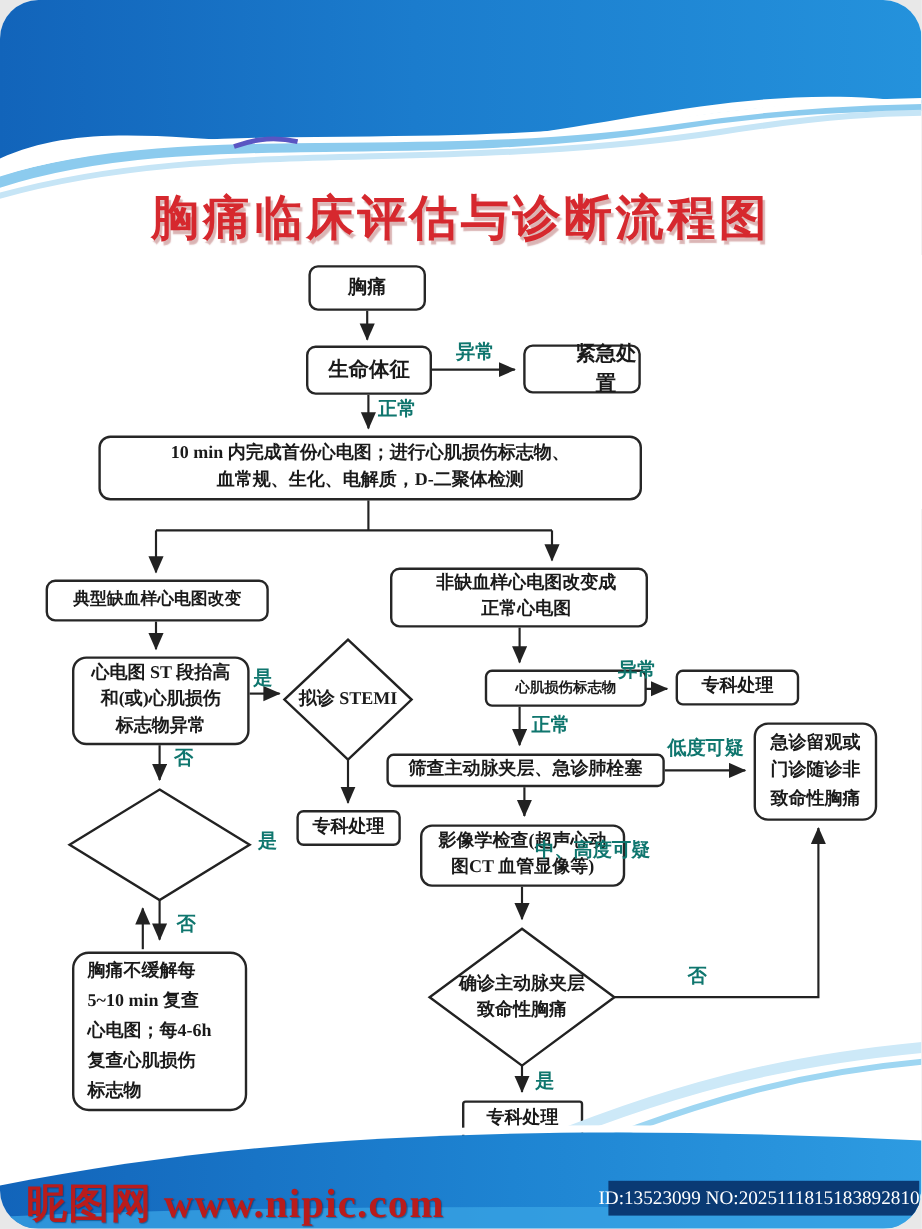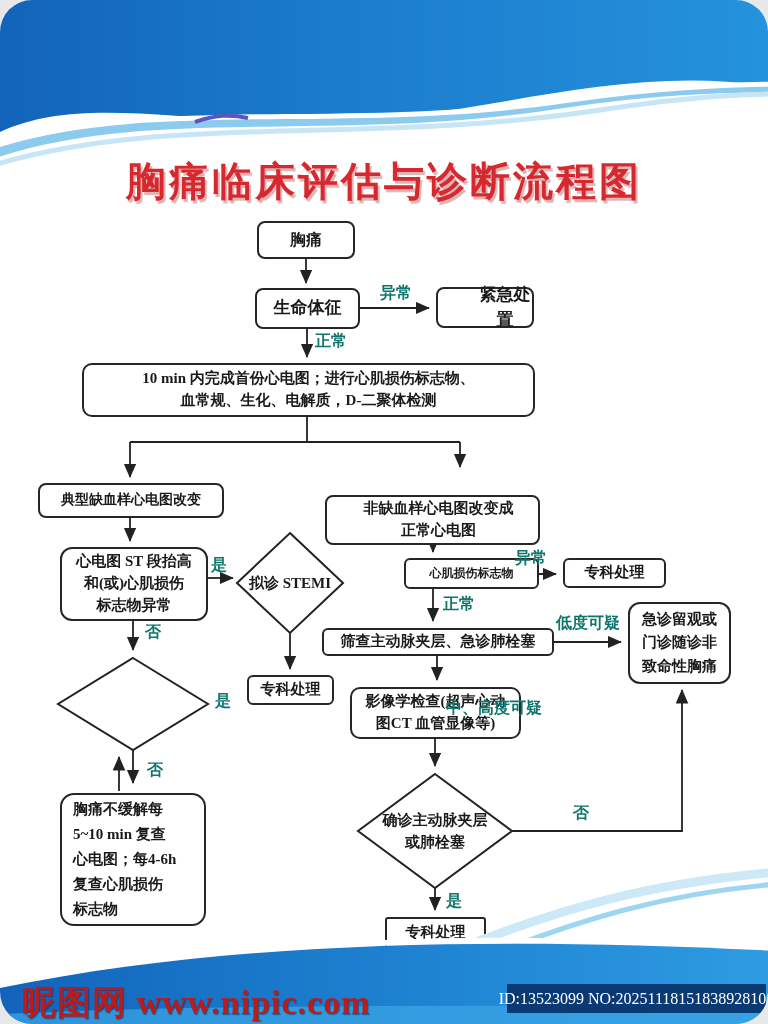--- a/index.html
+++ b/index.html
@@ -96,21 +96,21 @@
       <polygon points="435,774 512,831 435,888 358,831"></polygon>
     </g>
   </svg>
 
   <div class="node" style="left:255px;top:288px;width:105px;height:41px;font-size:17px;">生命体征</div>
   <div class="node" style="left:257px;top:221px;width:98px;height:38px;font-size:16px;">胸痛</div>
   <div class="node" style="left:436px;top:287px;width:98px;height:41px;font-size:17px;padding-left:40px;">紧急处置</div>
   <div class="node" style="left:82px;top:363px;width:453px;height:54px;font-size:15px;border-radius:10px;">10 min 内完成首份心电图；进行心肌损伤标志物、
 血常规、生化、电解质，D-二聚体检测</div>
   <div class="node" style="left:38px;top:483px;width:186px;height:35px;font-size:14px;">典型缺血样心电图改变</div>
-  <div class="node" style="left:325px;top:495px;width:215px;height:50px;font-size:15px;padding-left:12px;">非缺血样心电图改变成
+  <div class="node" style="left:325px;top:473px;width:215px;height:50px;font-size:15px;padding-left:12px;">非缺血样心电图改变成
 正常心电图</div>
   <div class="node" style="left:60px;top:547px;width:148px;height:74px;font-size:15px;border-radius:12px;">心电图 ST 段抬高
 和(或)心肌损伤
 标志物异常</div>
   <div class="node" style="left:247px;top:675px;width:87px;height:30px;font-size:15px;border-radius:6px;">专科处理</div>
   <div class="node" style="left:60px;top:793px;width:146px;height:133px;font-size:15px;border-radius:14px;justify-content:flex-start;text-align:left;padding-left:11px;line-height:1.68;">胸痛不缓解每
 5~10 min 复查
 心电图；每4-6h
 复查心肌损伤
 标志物</div>
@@ -119,21 +119,21 @@
   <div class="node" style="left:322px;top:628px;width:232px;height:28px;font-size:15px;border-radius:6px;">筛查主动脉夹层、急诊肺栓塞</div>
   <div class="node" style="left:350px;top:687px;width:171px;height:52px;font-size:15px;border-radius:10px;">影像学检查(超声心动
 图CT 血管显像等)</div>
   <div class="node" style="left:628px;top:602px;width:103px;height:82px;font-size:15px;border-radius:12px;line-height:1.55;">急诊留观或
 门诊随诊非
 致命性胸痛</div>
   <div class="node" style="left:385px;top:917px;width:101px;height:32px;font-size:15px;border-radius:3px;">专科处理</div>
 
   <div class="dlabel" style="left:230px;top:570px;width:120px;height:26px;font-size:15px;">拟诊 STEMI</div>
   <div class="dlabel" style="left:365px;top:808px;width:140px;height:46px;font-size:15px;">确诊主动脉夹层
-或肺栓塞</div>
+致命性胸痛</div>
 
   <div class="elabel" style="left:380px;top:283px;">异常</div>
   <div class="elabel" style="left:315px;top:331px;">正常</div>
   <div class="elabel" style="left:211px;top:555px;">是</div>
   <div class="elabel" style="left:145px;top:622px;">否</div>
   <div class="elabel" style="left:215px;top:691px;">是</div>
   <div class="elabel" style="left:147px;top:760px;">否</div>
   <div class="elabel" style="left:515px;top:548px;">异常</div>
   <div class="elabel" style="left:443px;top:594px;">正常</div>
   <div class="elabel" style="left:556px;top:613px;">低度可疑</div>

